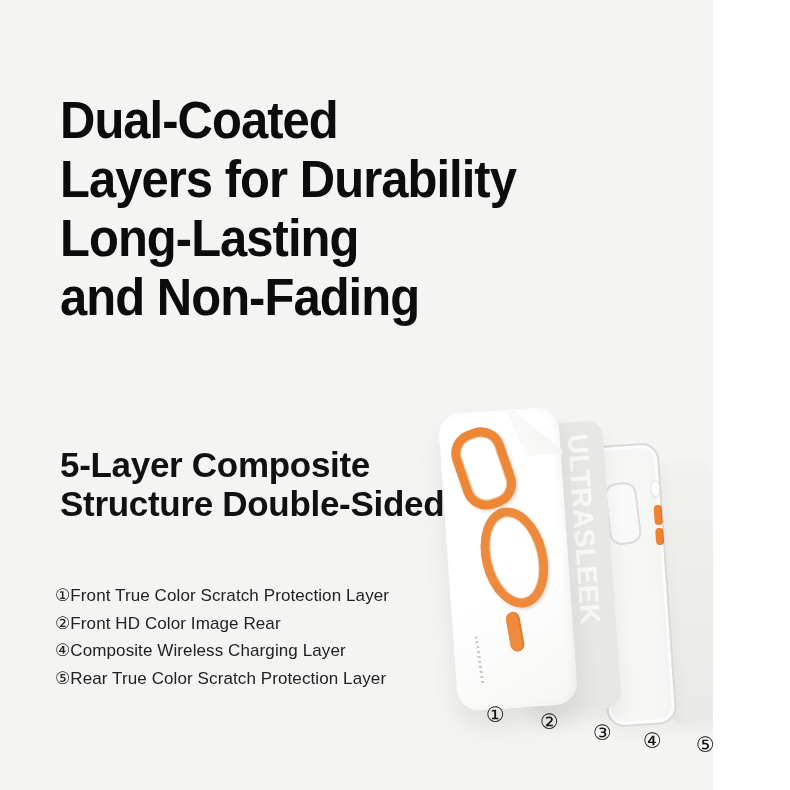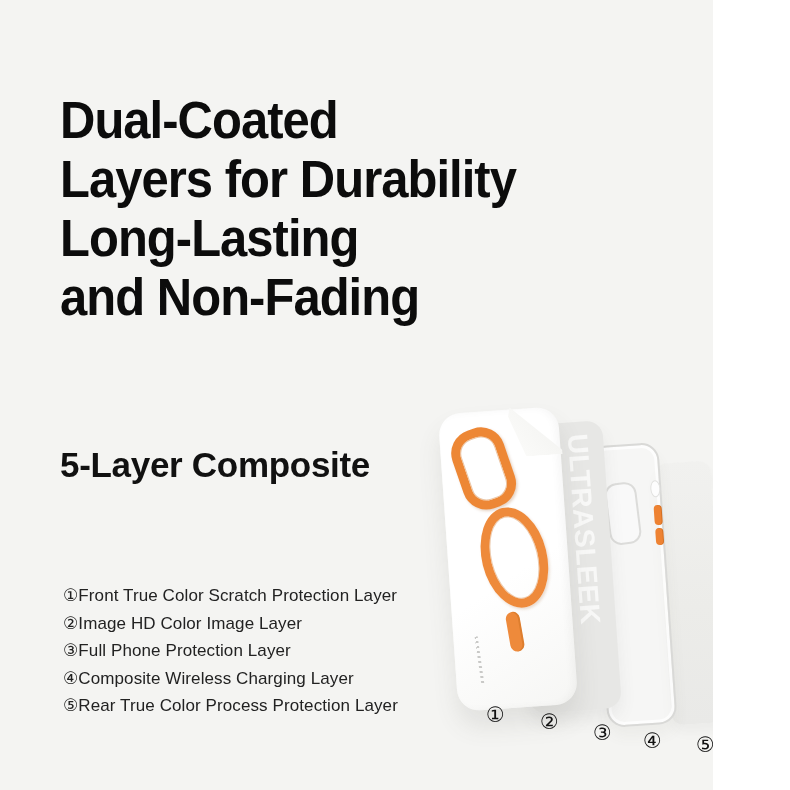--- a/index.html
+++ b/index.html
@@ -25,21 +25,21 @@
   
   .subheading {
     position: absolute; left: 60px; top: 445px;
     font-size: 35px; line-height: 39px; font-weight: bold;
     letter-spacing: -0.3px; color: #111;
   }
   .subheading div { white-space: nowrap; }
 
   
   .layer-list {
-    position: absolute; left: 63px; top: 582px;
+    position: absolute; left: 55px; top: 582px;
     list-style: none;
     font-size: 17px; line-height: 27.5px; font-weight: 500;
     color: #222; letter-spacing: 0.1px;
   }
   .layer-list li { white-space: nowrap; }
   .layer-list .marker { font-weight: 400; }
 
   
   .illustration {
     position: absolute; left: 440px; top: 395px;
@@ -162,37 +162,35 @@
 
   <h1 class="headline">
     <div>Dual-Coated</div>
     <div>Layers for Durability</div>
     <div>Long-Lasting</div>
     <div>and Non-Fading</div>
   </h1>
 
   <h2 class="subheading">
     <div>5-Layer Composite</div>
+    <div>Structure Double-Sided</div>
   </h2>
 
   <ul class="layer-list">
     <li>
       <span class="marker">①</span><span>Front True Color Scratch Protection Layer</span>
     </li>
     <li>
-      <span class="marker">②</span><span>Image HD Color Image Layer</span>
-    </li>
-    <li>
-      <span class="marker">③</span><span>Full Phone Protection Layer</span>
+      <span class="marker">②</span><span>Front HD Color Image Rear</span>
     </li>
     <li>
       <span class="marker">④</span><span>Composite Wireless Charging Layer</span>
     </li>
     <li>
-      <span class="marker">⑤</span><span>Rear True Color Process Protection Layer</span>
+      <span class="marker">⑤</span><span>Rear True Color Scratch Protection Layer</span>
     </li>
   </ul>
 
   <div class="illustration">
 
     <div class="layer rear-layer"></div>
 
     <div class="layer magnet-layer"></div>
 
     <div class="layer clear-layer">

